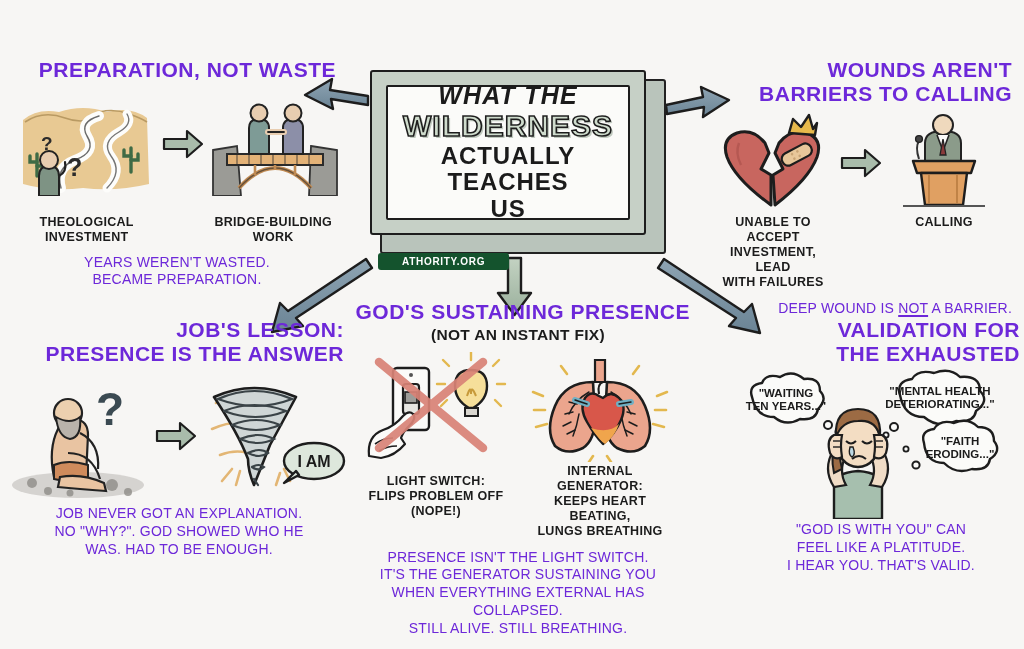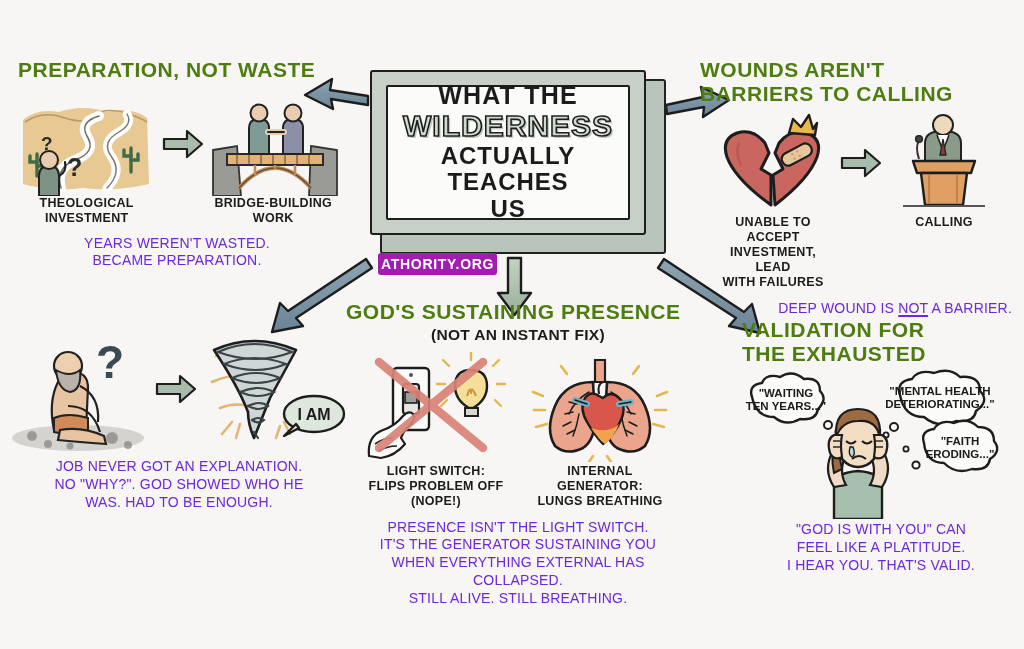--- a/index.html
+++ b/index.html
@@ -11,23 +11,23 @@
     color:#1b1b1b;
     overflow:hidden;
     position:relative;
   }
   .canvas{position:absolute;inset:0;}
 
   
   .hdg{
     font-weight:700;
     letter-spacing:.5px;
-    text-align:left;
+    text-align:right;
     line-height:1.12;
-    color:#4d7c0f;
+    color:#6d28d9;
   }
   .caption{
     font-weight:700;
     font-size:12.5px;
     letter-spacing:.3px;
     text-align:center;
     line-height:1.2;
     color:#1b1b1b;
   }
   .summary{
@@ -52,35 +52,35 @@
     position:absolute;left:0;top:0;width:276px;height:165px;
     background:#c6d0c6;border:2.8px solid #1d1d1d;border-radius:3px;
     box-sizing:border-box;
   }
   .sign-inner{
     position:absolute;left:14px;top:13px;right:14px;bottom:13px;
     background:#fbfbf9;border:2.4px solid #1d1d1d;border-radius:2px;
     display:flex;flex-direction:column;align-items:center;justify-content:center;
     box-sizing:border-box;
   }
-  .sign-l1{font-size:25px;font-weight:700;letter-spacing:1.2px;line-height:1.05;}
+  .sign-l1{font-size:25px;font-weight:700;letter-spacing:1.2px;line-height:1.05;font-style:italic;}
   .sign-l2{
     font-size:30px;font-weight:700;letter-spacing:1px;line-height:1.05;
     color:#cfdccd;
     -webkit-text-stroke:1.6px #1d1d1d;
     text-shadow:2px 2px 0 rgba(120,140,120,.45);
     margin:2px 0 1px;
   }
   .sign-l3{font-size:24px;font-weight:700;letter-spacing:.9px;line-height:1.12;text-align:center;}
 
   #watermark{
     position:absolute;left:378px;top:253px;
-    background:#a21caf;color:#fff;
-    font-size:14px;font-weight:700;letter-spacing:.7px;
-    padding:3px 3px;border-radius:3px;
+    background:#14532d;color:#fff;
+    font-size:10px;font-weight:700;letter-spacing:.7px;
+    padding:3px 24px;border-radius:3px;
   }
 
   
   #arrow-layer{position:absolute;inset:0;pointer-events:none;}
 
   
   .quad{position:absolute;}
   #q-tl{left:18px;top:58px;width:318px;}
   #q-tr{left:700px;top:58px;width:312px;}
   #q-bl{left:14px;top:318px;width:330px;}
@@ -231,21 +231,21 @@
               <circle cx="82" cy="21" r="8.5" fill="#e8cdb0" stroke="#222" stroke-width="2"></circle>
             </g>
 
             <path d="M57 40 L73 40" stroke="#e8cdb0" stroke-width="6" stroke-linecap="round"></path>
             <path d="M57 40 L73 40" stroke="#222" stroke-width="1.8" stroke-linecap="round"></path>
           </svg>
         </div>
       </div>
     </div>
 
-    <div class="pair" style="margin-top:0;align-items:flex-start;">
+    <div class="pair" style="margin-top:19px;align-items:flex-start;">
       <div class="caption" style="width:140px;">
         <div>THEOLOGICAL</div>
         <div>INVESTMENT</div>
       </div>
       <div style="width:44px;"></div>
       <div class="caption" style="width:128px;">
         <div>BRIDGE-BUILDING</div>
         <div>WORK</div>
       </div>
     </div>
@@ -322,20 +322,24 @@
         <div>CALLING</div>
       </div>
     </div>
 
     <div class="summary" style="margin-top:10px;text-align:right;">
       <span>DEEP WOUND IS </span><u>NOT</u><span> A BARRIER.</span>
     </div>
   </div>
 
   <div class="quad" id="q-bl">
+    <div class="hdg q-title">
+      <div>JOB'S LESSON:</div>
+      <div>PRESENCE IS THE ANSWER</div>
+    </div>
 
     <div class="pair" style="margin-top:8px;">
       <div class="cell">
         <svg class="sketch" width="140" height="126" viewBox="0 0 140 126">
 
           <ellipse cx="70" cy="112" rx="66" ry="13" fill="#b9b7b2" opacity=".55"></ellipse>
           <g fill="#8f8d88" opacity=".8">
             <circle cx="24" cy="110" r="5"></circle>
               <circle cx="40" cy="118" r="4"></circle>
             <circle cx="104" cy="112" r="6"></circle>
@@ -438,21 +442,21 @@
               <path d="M86 48 L80 54"></path>
                 <path d="M134 48 L140 54"></path>
             </g>
           </g>
 
           <g stroke="#d98377" stroke-width="8.5" stroke-linecap="round" opacity=".92">
             <path d="M18 10 L122 96"></path>
             <path d="M122 10 L18 96"></path>
           </g>
         </svg>
-        <div class="caption" style="width:150px;margin-top:2px;">
+        <div class="caption" style="width:150px;margin-top:12px;">
           <div>LIGHT SWITCH:</div>
           <div>FLIPS PROBLEM OFF</div>
           <div>(NOPE!)</div>
         </div>
       </div>
 
       <div class="cell">
         <svg class="sketch" width="150" height="110" viewBox="0 0 150 110">
 
           <path d="M70 8 L70 30 L80 30 L80 8 Z" fill="#eba58d" stroke="#1d1d1d" stroke-width="2.2"></path>
@@ -493,20 +497,21 @@
               <path d="M130 58 L141 58"></path>
               <path d="M128 72 L139 75"></path>
             <path d="M68 104 L64 110"></path>
               <path d="M82 104 L86 110"></path>
             <path d="M42 22 L36 14"></path>
               <path d="M108 22 L114 14"></path>
           </g>
         </svg>
         <div class="caption" style="width:150px;margin-top:2px;">
           <div>INTERNAL GENERATOR:</div>
+          <div>KEEPS HEART BEATING,</div>
           <div>LUNGS BREATHING</div>
         </div>
       </div>
     </div>
 
     <div class="summary" style="margin-top:10px;">
       <div>PRESENCE ISN'T THE LIGHT SWITCH.</div>
       <div>IT'S THE GENERATOR SUSTAINING YOU</div>
       <div>WHEN EVERYTHING EXTERNAL HAS COLLAPSED.</div>
       <div>STILL ALIVE. STILL BREATHING.</div>

